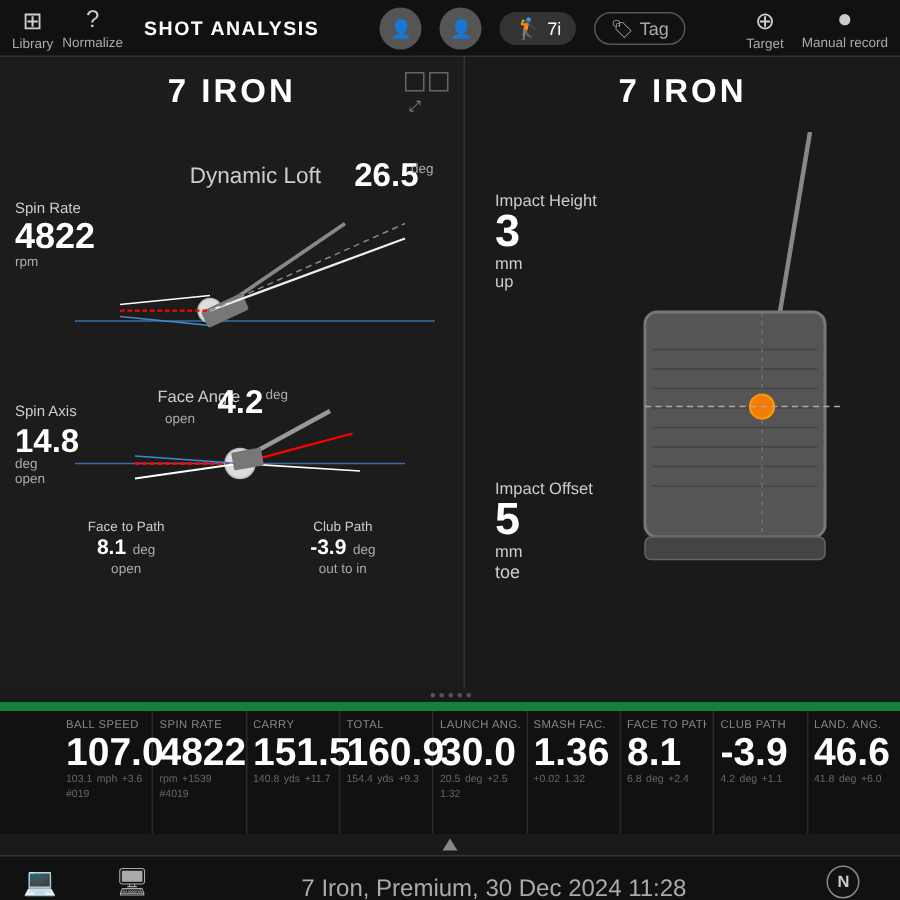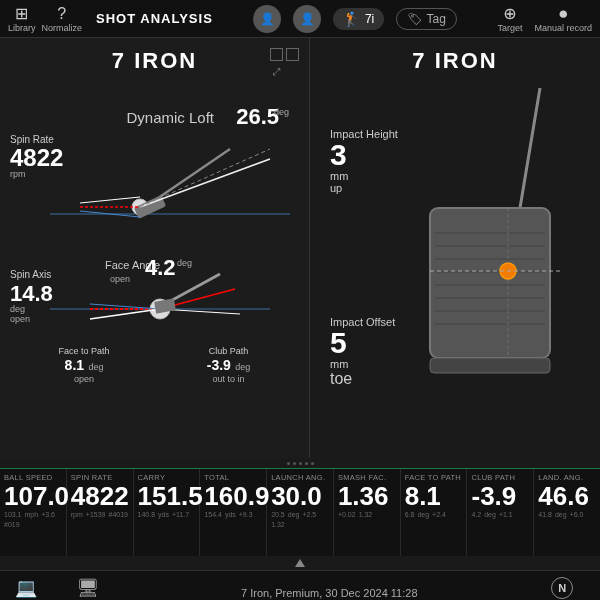--- a/index.html
+++ b/index.html
@@ -262,39 +262,40 @@
       font-size: 11px; color: #ccc;
     }
     .impact-offset-value {
       font-size: 30px; font-weight: bold; color: #fff;
       line-height: 1;
     }
     .impact-offset-unit {
       font-size: 11px; color: #ccc;
     }
     .impact-offset-dir {
-      font-size: 16px; color: #ccc;
+      font-size: 12px; color: #ccc;
     }
 
     
     .clubhead-area {
       position: absolute;
       right: 10px;
       top: 50px;
       width: 200px;
       height: 320px;
     }
 
     
     #stats-bar {
       background: #111;
-      border-top: 1px solid #15803d;
+      border-top: 6px solid #15803d;
       height: 88px;
       display: flex;
       overflow: hidden;
+      padding-left: 40px;
     }
     .stat-col {
       flex: 1;
       display: flex;
       flex-direction: column;
       border-right: 1px solid #2a2a2a;
       padding: 4px 4px 2px 4px;
       min-width: 0;
     }
     .stat-col:last-child { border-right: none; }
@@ -347,21 +348,21 @@
     .bottom-left {
       display: flex; align-items: center; gap: 8px; flex: 0 0 auto;
     }
     .bottom-btn {
       display: flex; flex-direction: column; align-items: center;
       font-size: 9px; color: #888; cursor: pointer;
     }
     .bottom-btn .icon { font-size: 18px; color: #aaa; }
     .bottom-center {
       flex: 1; text-align: center;
-      font-size: 11px; color: #aaa;
+      font-size: 16px; color: #aaa;
     }
     .bottom-right {
       flex: 0 0 auto;
       display: flex; align-items: center; gap: 4px;
     }
     .normalize-btn {
       display: flex; flex-direction: column; align-items: center;
       font-size: 9px; color: #888; cursor: pointer;
     }
     .normalize-circle {

